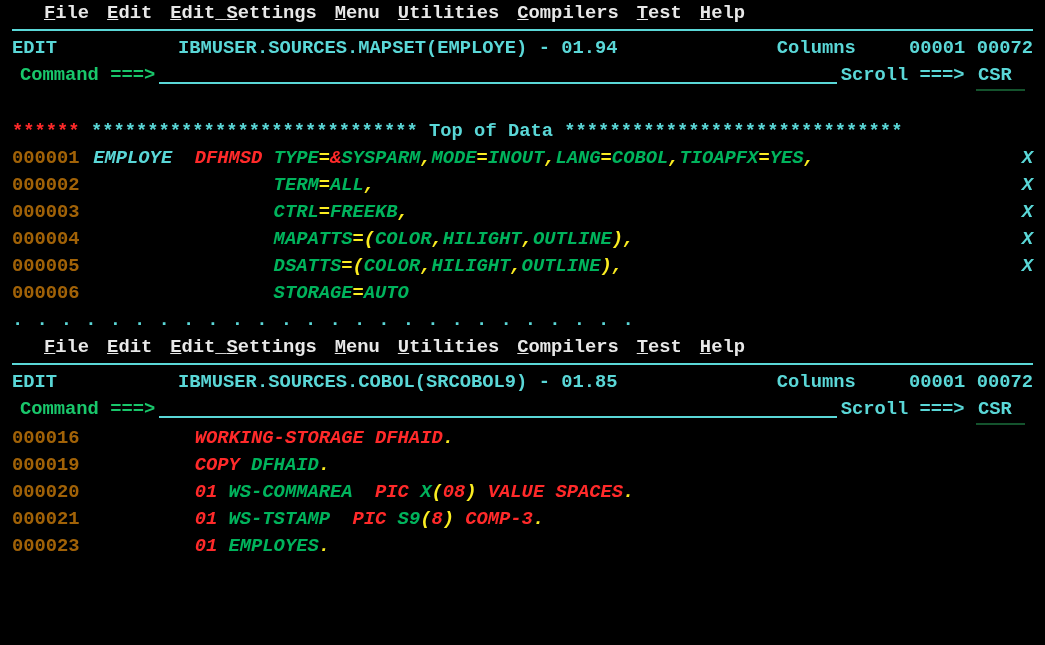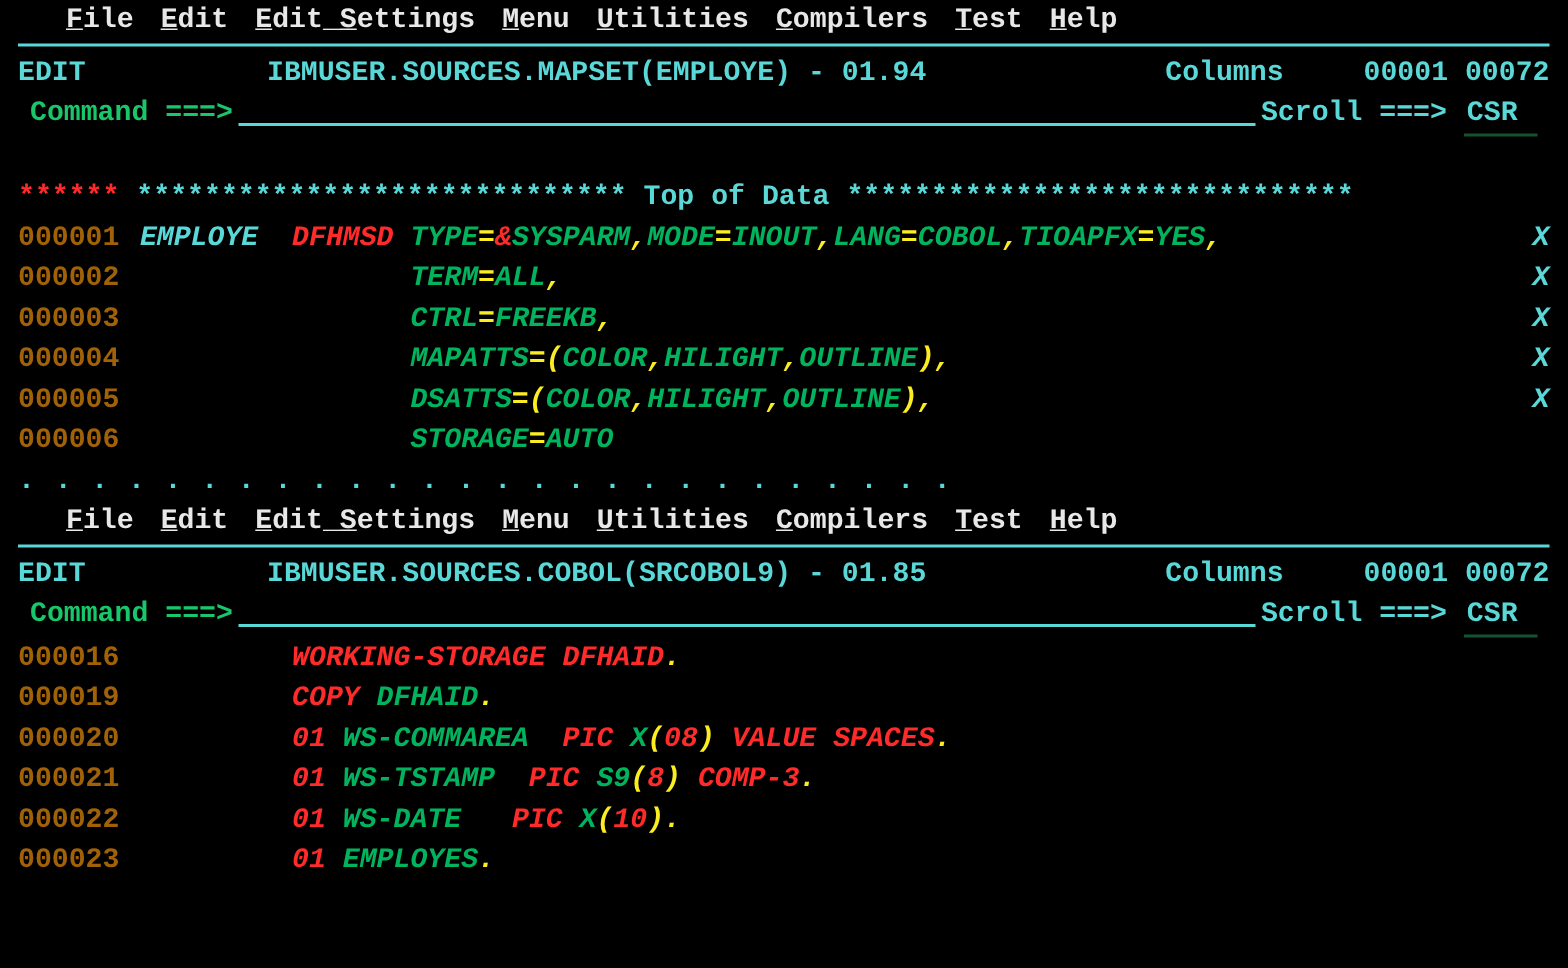--- a/index.html
+++ b/index.html
@@ -105,15 +105,14 @@
   <span class="c-c">Scroll ===&gt;</span>
   <span> </span>
   <span class="c-c scroll-val">CSR </span>
 </div>
 
 <div id="p2lines">
     <div class="linebox"><span class="ln">000016</span><span class="code"><span class="c-c">          </span><span class="c-r">WORKING-STORAGE DFHAID</span><span class="c-y">.</span></span></div>
     <div class="linebox"><span class="ln">000019</span><span class="code"><span class="c-c">          </span><span class="c-r">COPY </span><span class="c-g">DFHAID</span><span class="c-y">.</span></span></div>
     <div class="linebox"><span class="ln">000020</span><span class="code"><span class="c-c">          </span><span class="c-r">01 </span><span class="c-g">WS-COMMAREA  </span><span class="c-r">PIC </span><span class="c-g">X</span><span class="c-y">(</span><span class="c-r">08</span><span class="c-y">) </span><span class="c-r">VALUE SPACES</span><span class="c-y">.</span></span></div>
     <div class="linebox"><span class="ln">000021</span><span class="code"><span class="c-c">          </span><span class="c-r">01 </span><span class="c-g">WS-TSTAMP  </span><span class="c-r">PIC </span><span class="c-g">S9</span><span class="c-y">(</span><span class="c-r">8</span><span class="c-y">) </span><span class="c-r">COMP-3</span><span class="c-y">.</span></span></div>
-    <div class="linebox"><span class="ln">000022</span><span class="code"><span class="c-c">          </span><span class="c-r">01 </span><span class="c-g">WS-DATE   </span><span class="c-r">PIC </span><span class="c-g">X</span><span class="c-y">(</span><span class="c-r">10</span><span class="c-y">)</span><span class="c-y">.</span></span></div>
     <div class="linebox"><span class="ln">000023</span><span class="code"><span class="c-c">          </span><span class="c-r">01 </span><span class="c-g">EMPLOYES</span><span class="c-y">.</span></span></div>
   </div>
 
 </body></html>

